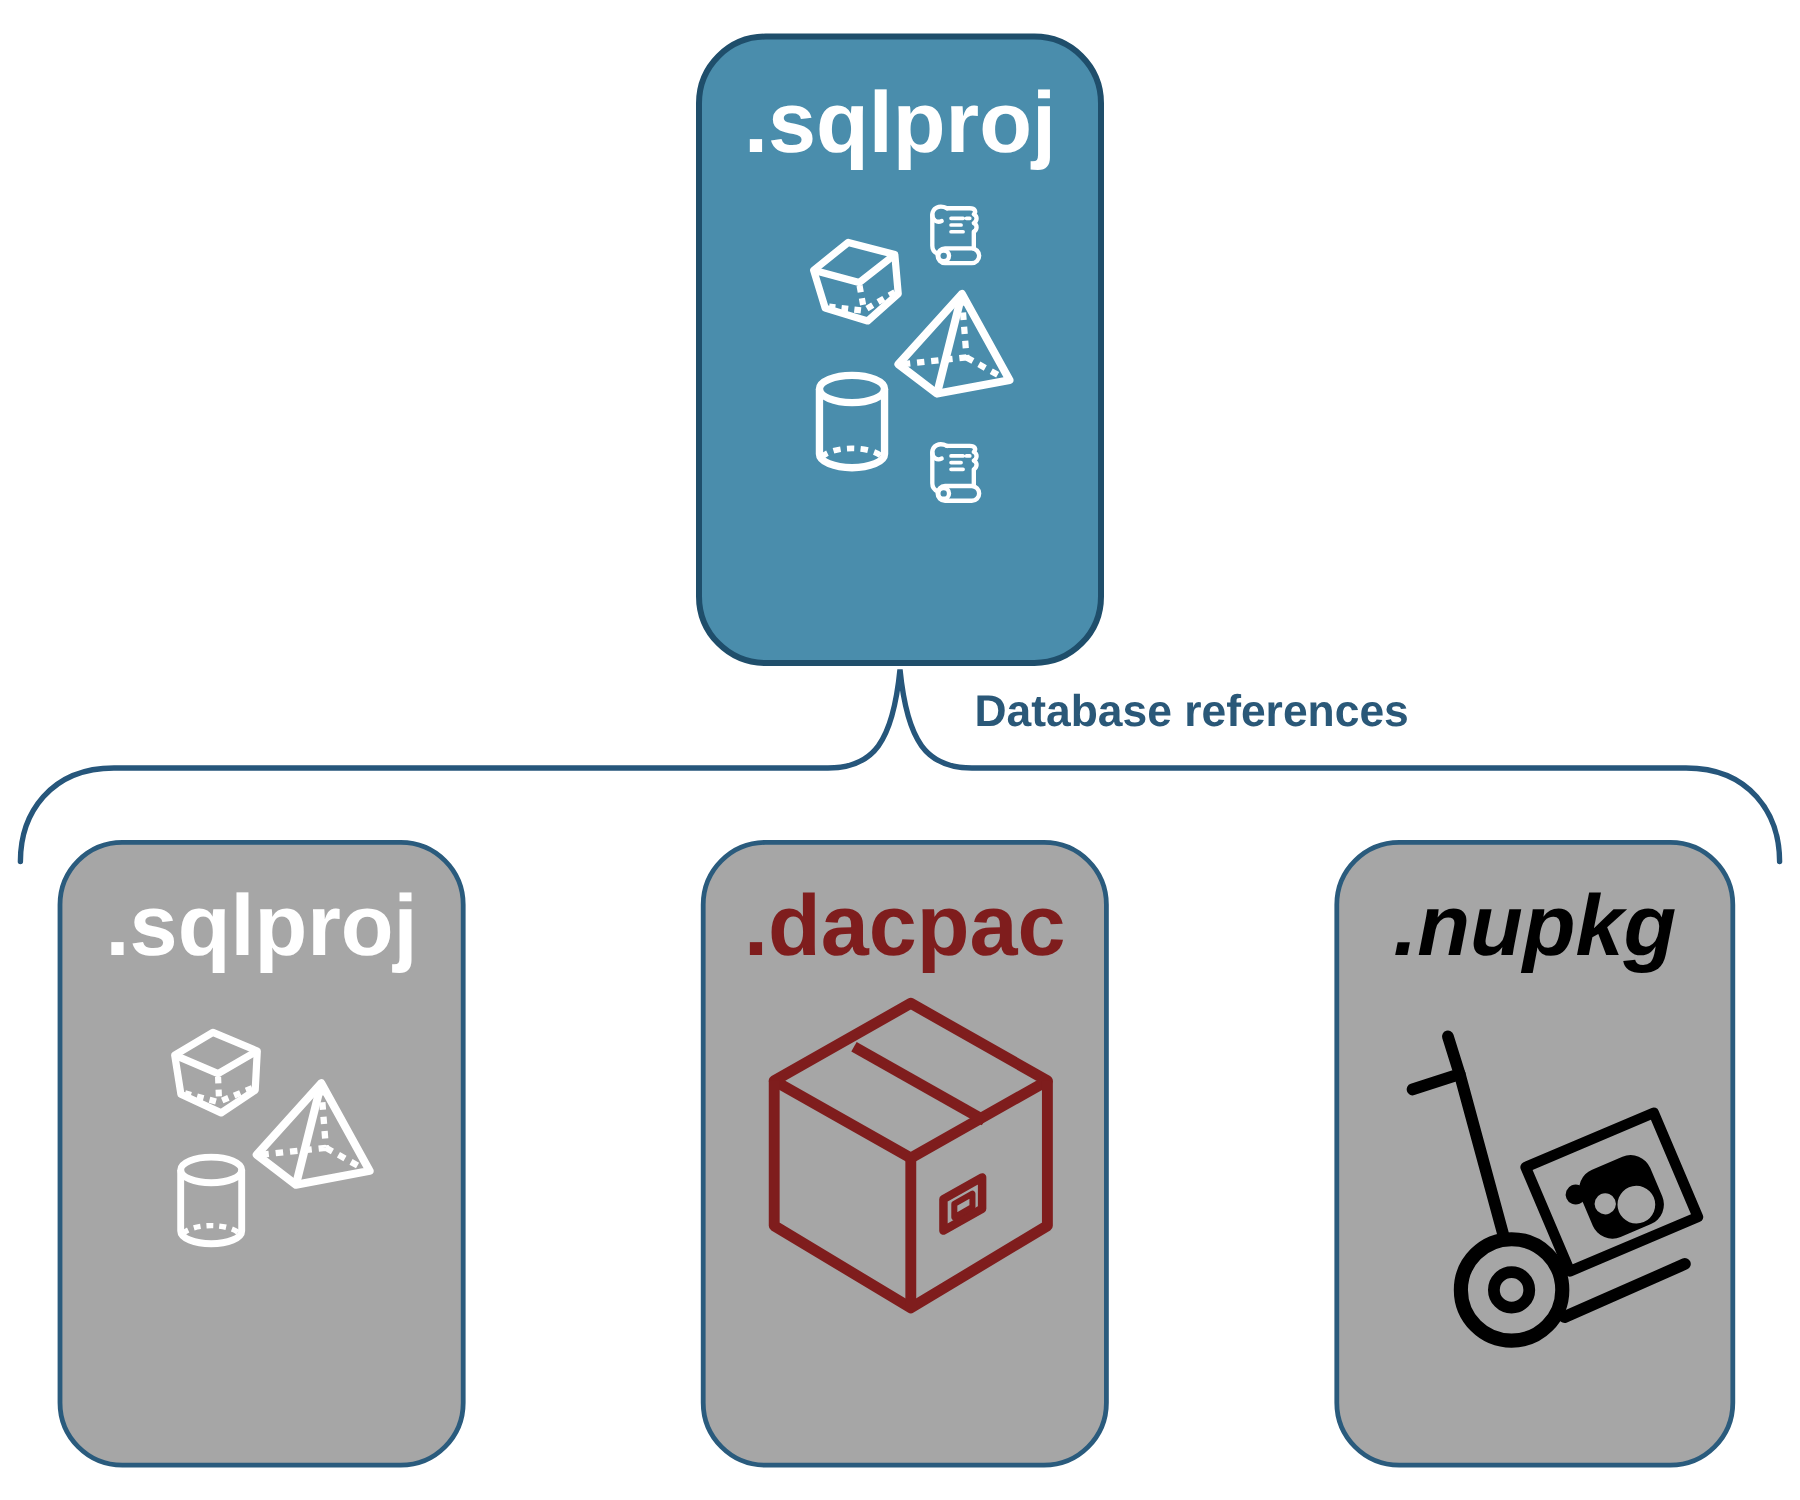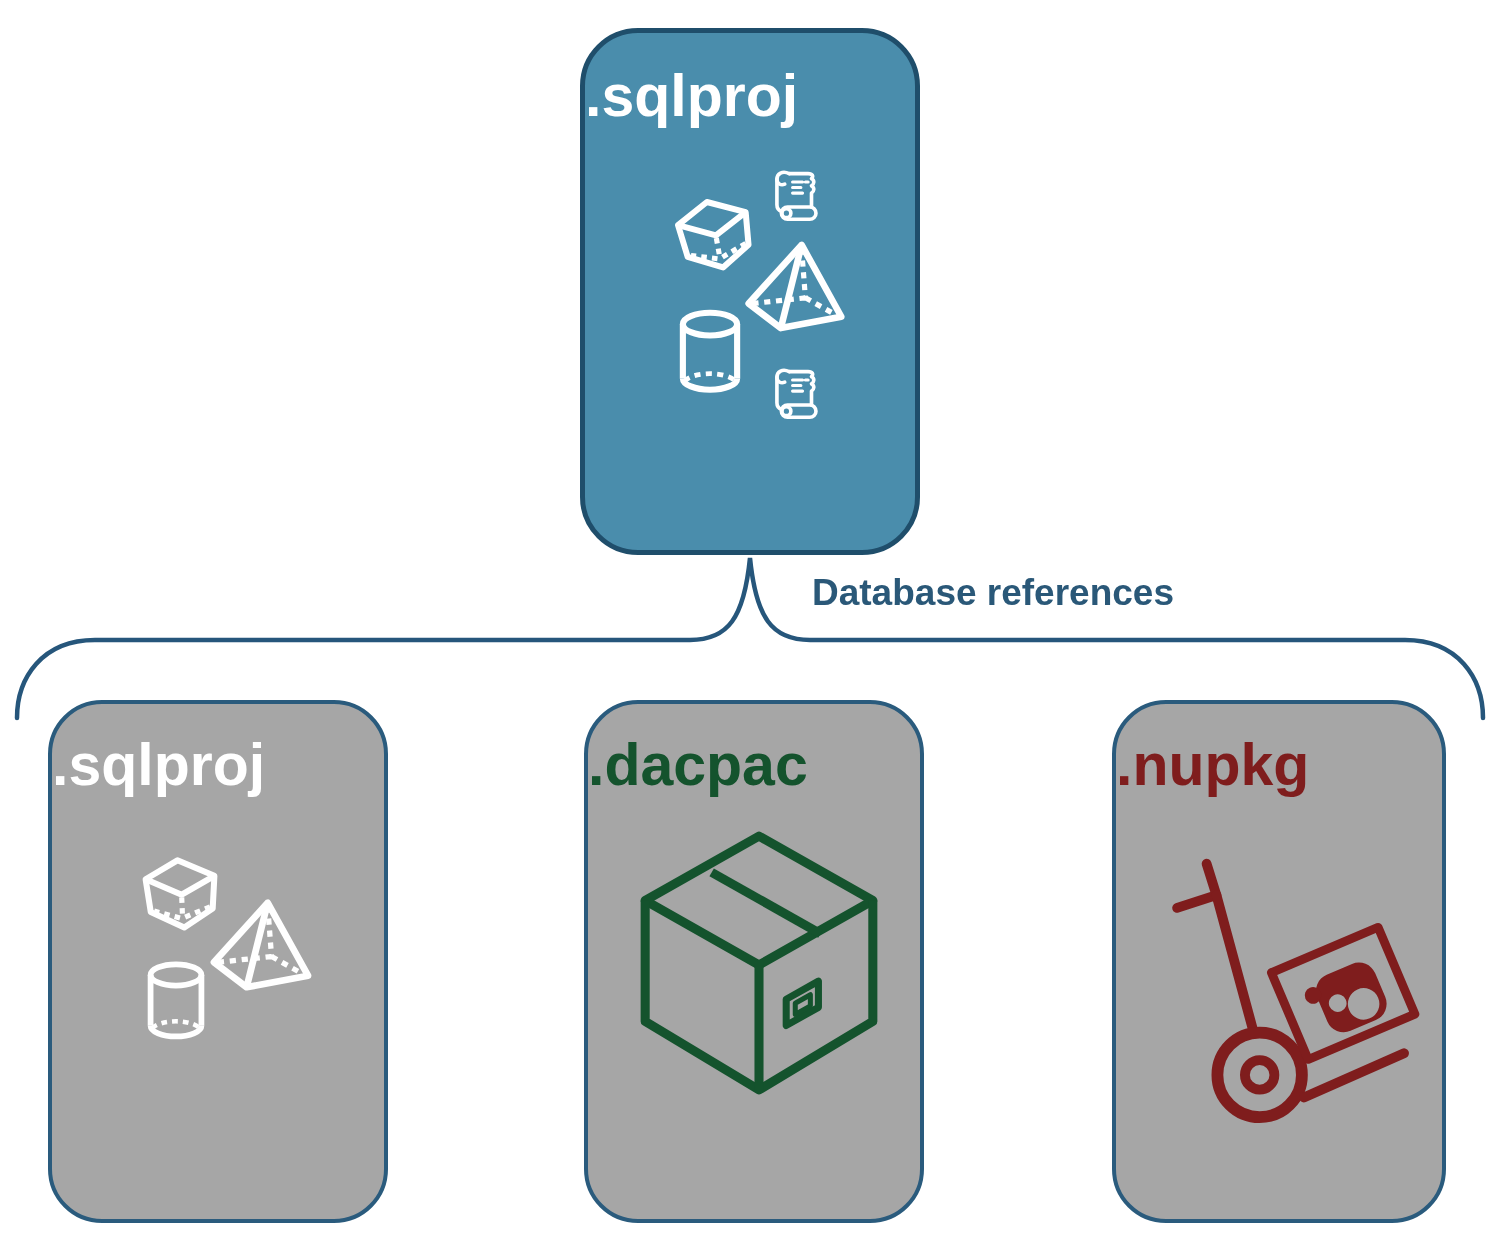--- a/index.html
+++ b/index.html
@@ -13,22 +13,22 @@
   .card {
     position:absolute;
     box-sizing:border-box;
     border-radius:58px;
     border:5px solid #26567B;
   }
   .card--child { border-width:4px; border-radius:54px; }
   .card__title {
     margin:0;
     padding-top:34px;
-    text-align:left;
-    font-size:59px;
+    text-align:center;
+    font-size:72px;
     font-weight:bold;
     line-height:1;
     letter-spacing:0px;
   }
   .card--child .card__title { padding-top:32px; }
   .ic { position:absolute; display:block; }
   .brace { position:absolute; left:0; top:552px; width:1500px; height:185px; }
   .connector-label {
     position:absolute;
     left:812px; top:572px;
@@ -122,36 +122,36 @@
     <svg class="ic" style="left:91px; top:257px;" width="66" height="82" viewBox="0 0 80 100">
       <g fill="none" stroke="currentColor" stroke-width="7">
         <ellipse cx="40" cy="17" rx="31" ry="13"></ellipse>
         <path d="M9 17 V79 M71 17 V79"></path>
         <path d="M9 79 A31 13 0 0 0 71 79"></path>
         <path d="M11 82 A31 13 0 0 1 69 82" stroke-width="5.5" stroke-dasharray="7 6" stroke-linecap="butt"></path>
       </g>
     </svg>
   </div>
 
-  <div class="card card--child" style="left: 584px; top: 700px; width: 340px; height: 523px; background-color: rgb(166, 166, 166); border-color: rgb(42, 91, 125); color: #14532d;">
+  <div class="card card--child" style="left: 584px; top: 700px; width: 340px; height: 523px; background-color: rgb(166, 166, 166); border-color: rgb(42, 91, 125); color: #7f1d1d;">
     <h2 class="card__title">.dacpac</h2>
 
     <svg class="ic" style="left:45px; top:120px;" width="252" height="274" viewBox="0 0 250 272">
       <g fill="none" stroke="currentColor" stroke-width="9" stroke-linejoin="round">
         <path d="M125 12 L238 76 L125 140 L12 76 Z"></path>
         <path d="M78 48 L186 109"></path>
         <path d="M12 76 V196 L125 264 L238 196 V76"></path>
         <path d="M125 140 V264"></path>
         <path d="M152 174 l32 -18 v26 l-32 18 Z" stroke-width="7"></path>
         <path d="M161 178 l15 -8.5 v11 l-15 8.5 Z" stroke-width="5"></path>
       </g>
     </svg>
   </div>
 
-  <div class="card card--child" style="left: 1112px; top: 700px; width: 334px; height: 523px; background-color: rgb(166, 166, 166); border-color: rgb(42, 91, 125); color: #7f1d1d;">
+  <div class="card card--child" style="left: 1112px; top: 700px; width: 334px; height: 523px; background-color: rgb(166, 166, 166); border-color: rgb(42, 91, 125); color: #000000; font-style: italic;">
     <h2 class="card__title">.nupkg</h2>
 
     <svg class="ic" style="left:52px; top:142px;" width="256" height="280" viewBox="0 0 260 285">
       <g fill="none" stroke="currentColor" stroke-width="10" stroke-linecap="round" stroke-linejoin="round">
 
         <path d="M39 18 L49 50 L9 63"></path>
         <path d="M49 50 L87 190"></path>
 
         <circle cx="93" cy="233" r="43" stroke-width="12"></circle>
         <circle cx="93" cy="233" r="15" stroke-width="10"></circle>

